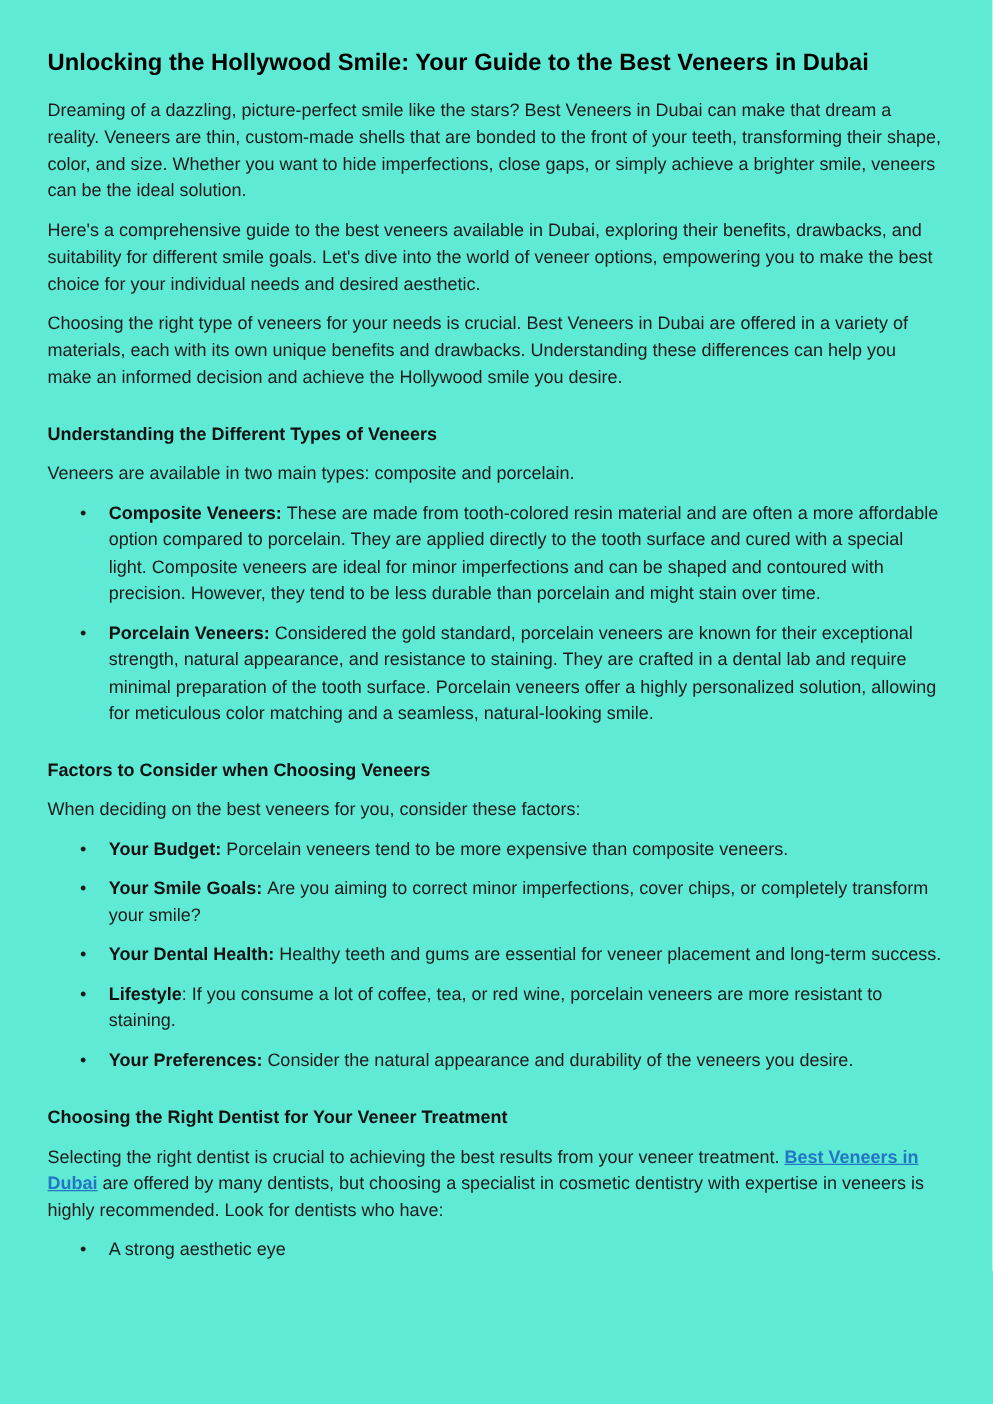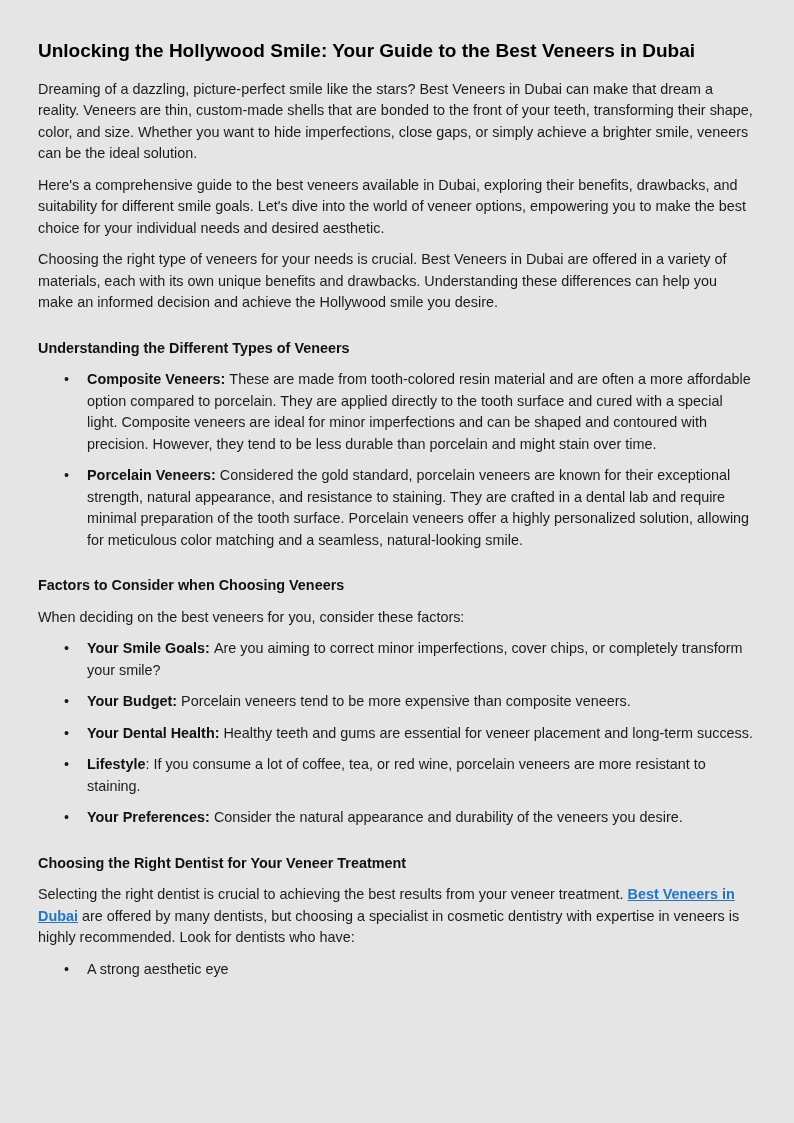--- a/index.html
+++ b/index.html
@@ -5,21 +5,21 @@
   html, body {
     margin: 0;
     padding: 0;
     background: #ffffff;
   }
   .page {
     width: 794px;
     height: 1123px;
     box-sizing: border-box;
     padding: 38px 38px 30px 38px;
-    background: #e5e5e5;
+    background: #5eead4;
     font-family: "Liberation Sans", sans-serif;
     color: #1b1b1b;
     overflow: hidden;
   }
   h1.doc-title {
     font-size: 19px;
     line-height: 1.35;
     font-weight: 700;
     color: #000000;
     margin: 0 0 15px 0;
@@ -72,29 +72,30 @@
 </head>
 <body>
 
 <main class="page">
   <h1 class="doc-title">Unlocking the Hollywood Smile: Your Guide to the Best Veneers in Dubai</h1>
   <div id="doc-body">
       <p class="doc-para"><span>Dreaming of a dazzling, picture-perfect smile like the stars? Best Veneers in Dubai can make that dream a reality. Veneers are thin, custom-made shells that are bonded to the front of your teeth, transforming their shape, color, and size. Whether you want to hide imperfections, close gaps, or simply achieve a brighter smile, veneers can be the ideal solution.</span></p>
       <p class="doc-para"><span>Here's a comprehensive guide to the best veneers available in Dubai, exploring their benefits, drawbacks, and suitability for different smile goals. Let's dive into the world of veneer options, empowering you to make the best choice for your individual needs and desired aesthetic.</span></p>
       <p class="doc-para"><span>Choosing the right type of veneers for your needs is crucial. Best Veneers in Dubai are offered in a variety of materials, each with its own unique benefits and drawbacks. Understanding these differences can help you make an informed decision and achieve the Hollywood smile you desire.</span></p>
       <h2 class="doc-heading"><span>Understanding the Different Types of Veneers</span></h2>
+      <p class="doc-para"><span>Veneers are available in two main types: composite and porcelain.</span></p>
       <ul class="doc-list">
         <li><span class="bold">Composite Veneers: </span><span>These are made from tooth-colored resin material and are often a more affordable option compared to porcelain. They are applied directly to the tooth surface and cured with a special light. Composite veneers are ideal for minor imperfections and can be shaped and contoured with precision. However, they tend to be less durable than porcelain and might stain over time.</span></li>
         <li><span class="bold">Porcelain Veneers: </span><span>Considered the gold standard, porcelain veneers are known for their exceptional strength, natural appearance, and resistance to staining. They are crafted in a dental lab and require minimal preparation of the tooth surface. Porcelain veneers offer a highly personalized solution, allowing for meticulous color matching and a seamless, natural-looking smile.</span></li>
       </ul>
       <h2 class="doc-heading"><span>Factors to Consider when Choosing Veneers</span></h2>
       <p class="doc-para"><span>When deciding on the best veneers for you, consider these factors:</span></p>
       <ul class="doc-list">
+        <li><span class="bold">Your Budget: </span><span>Porcelain veneers tend to be more expensive than composite veneers.</span></li>
         <li><span class="bold">Your Smile Goals: </span><span>Are you aiming to correct minor imperfections, cover chips, or completely transform your smile?</span></li>
-        <li><span class="bold">Your Budget: </span><span>Porcelain veneers tend to be more expensive than composite veneers.</span></li>
         <li><span class="bold">Your Dental Health: </span><span>Healthy teeth and gums are essential for veneer placement and long-term success.</span></li>
         <li><span class="bold">Lifestyle</span><span>: If you consume a lot of coffee, tea, or red wine, porcelain veneers are more resistant to staining.</span></li>
         <li><span class="bold">Your Preferences: </span><span>Consider the natural appearance and durability of the veneers you desire.</span></li>
       </ul>
       <h2 class="doc-heading"><span>Choosing the Right Dentist for Your Veneer Treatment</span></h2>
       <p class="doc-para"><span>Selecting the right dentist is crucial to achieving the best results from your veneer treatment. </span><a class="doc-link" style="color: rgb(34, 118, 196);">Best Veneers in Dubai</a><span> are offered by many dentists, but choosing a specialist in cosmetic dentistry with expertise in veneers is highly recommended. Look for dentists who have:</span></p>
       <ul class="doc-list">
         <li><span>A strong aesthetic eye</span></li>
       </ul>
     </div>

